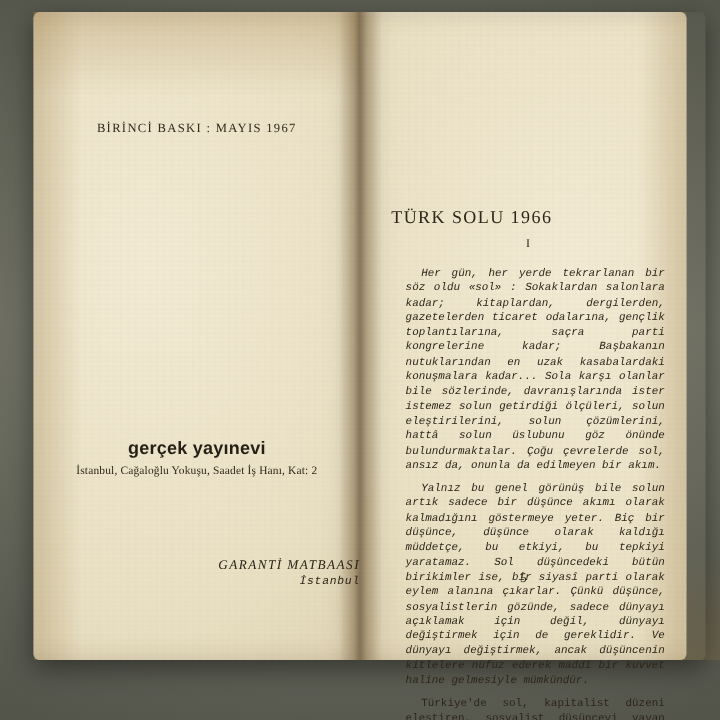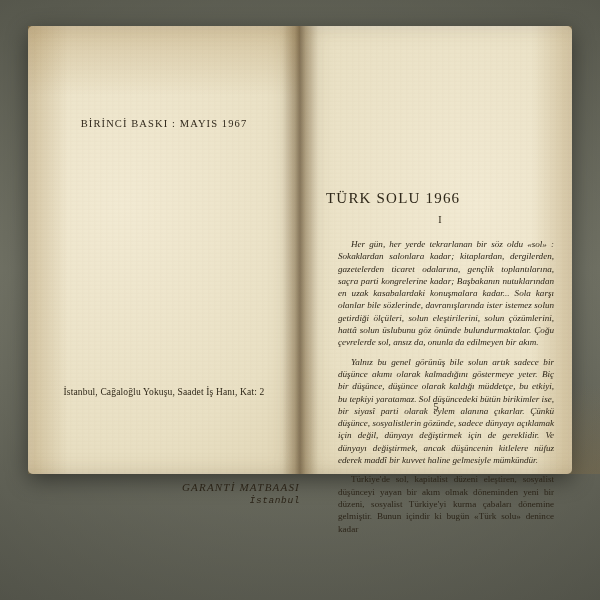--- a/index.html
+++ b/index.html
@@ -24,26 +24,27 @@
     position: absolute;
     inset: 0;
     background:
       radial-gradient(ellipse 140% 100% at 50% 50%, rgba(160,158,140,0.25) 0%, rgba(60,60,52,0.55) 70%, rgba(40,40,34,0.75) 100%),
       linear-gradient(180deg, #6b6d60 0%, #7b7d6f 45%, #63655a 100%);
   }
   
   #book {
     position: absolute;
     left: 28px;
-    top: 26px;
+    top: 10px;
     width: 544px;
-    height: 448px;
+    height: 540px;
     border-radius: 4px;
     box-shadow: 0 6px 22px rgba(0,0,0,0.45);
     background: transparent;
+    padding-left: 16px;
   }
   .leaf {
     position: absolute;
     top: 0;
     height: 100%;
     background:
       radial-gradient(ellipse 120% 90% at 50% 40%, #efe6cc 0%, #e8dec1 55%, #ddd0ae 100%);
   }
   #leaf-left {
     left: 0;
@@ -188,21 +189,21 @@
   #body-text {
     position: absolute;
     left: 38px;
     top: 212px;
     width: 216px;
   }
   #body-text p {
     margin: 0 0 0 0;
     text-indent: 13px;
     text-align: justify;
-    font-family: Liberation Serif, serif;
+    font-family: Liberation Mono, monospace;
     font-style: italic;
     font-size: 9.1px;
     line-height: 12.3px;
     color: #2c2519;
     hyphens: auto;
   }
   #body-text p.upright {
     font-style: normal;
   }
   #body-text p + p {
@@ -245,20 +246,21 @@
       <div class="stain" id="stain-bottom-right"></div>
       <div class="stain" id="stain-right-edge"></div>
     </div>
 
     <div id="gutter"></div>
 
     <div id="left-content">
       <div id="edition-line">BİRİNCİ BASKI : MAYIS 1967</div>
 
       <div id="publisher-block">
+        <div id="publisher-name">gerçek yayınevi</div>
         <div id="publisher-address">İstanbul, Cağaloğlu Yokuşu, Saadet İş Hanı, Kat: 2</div>
       </div>
 
       <div id="printer-block">
         <div id="printer-name">GARANTİ MATBAASI</div>
         <div id="printer-city">İstanbul</div>
       </div>
     </div>
 
     <div id="right-content">

